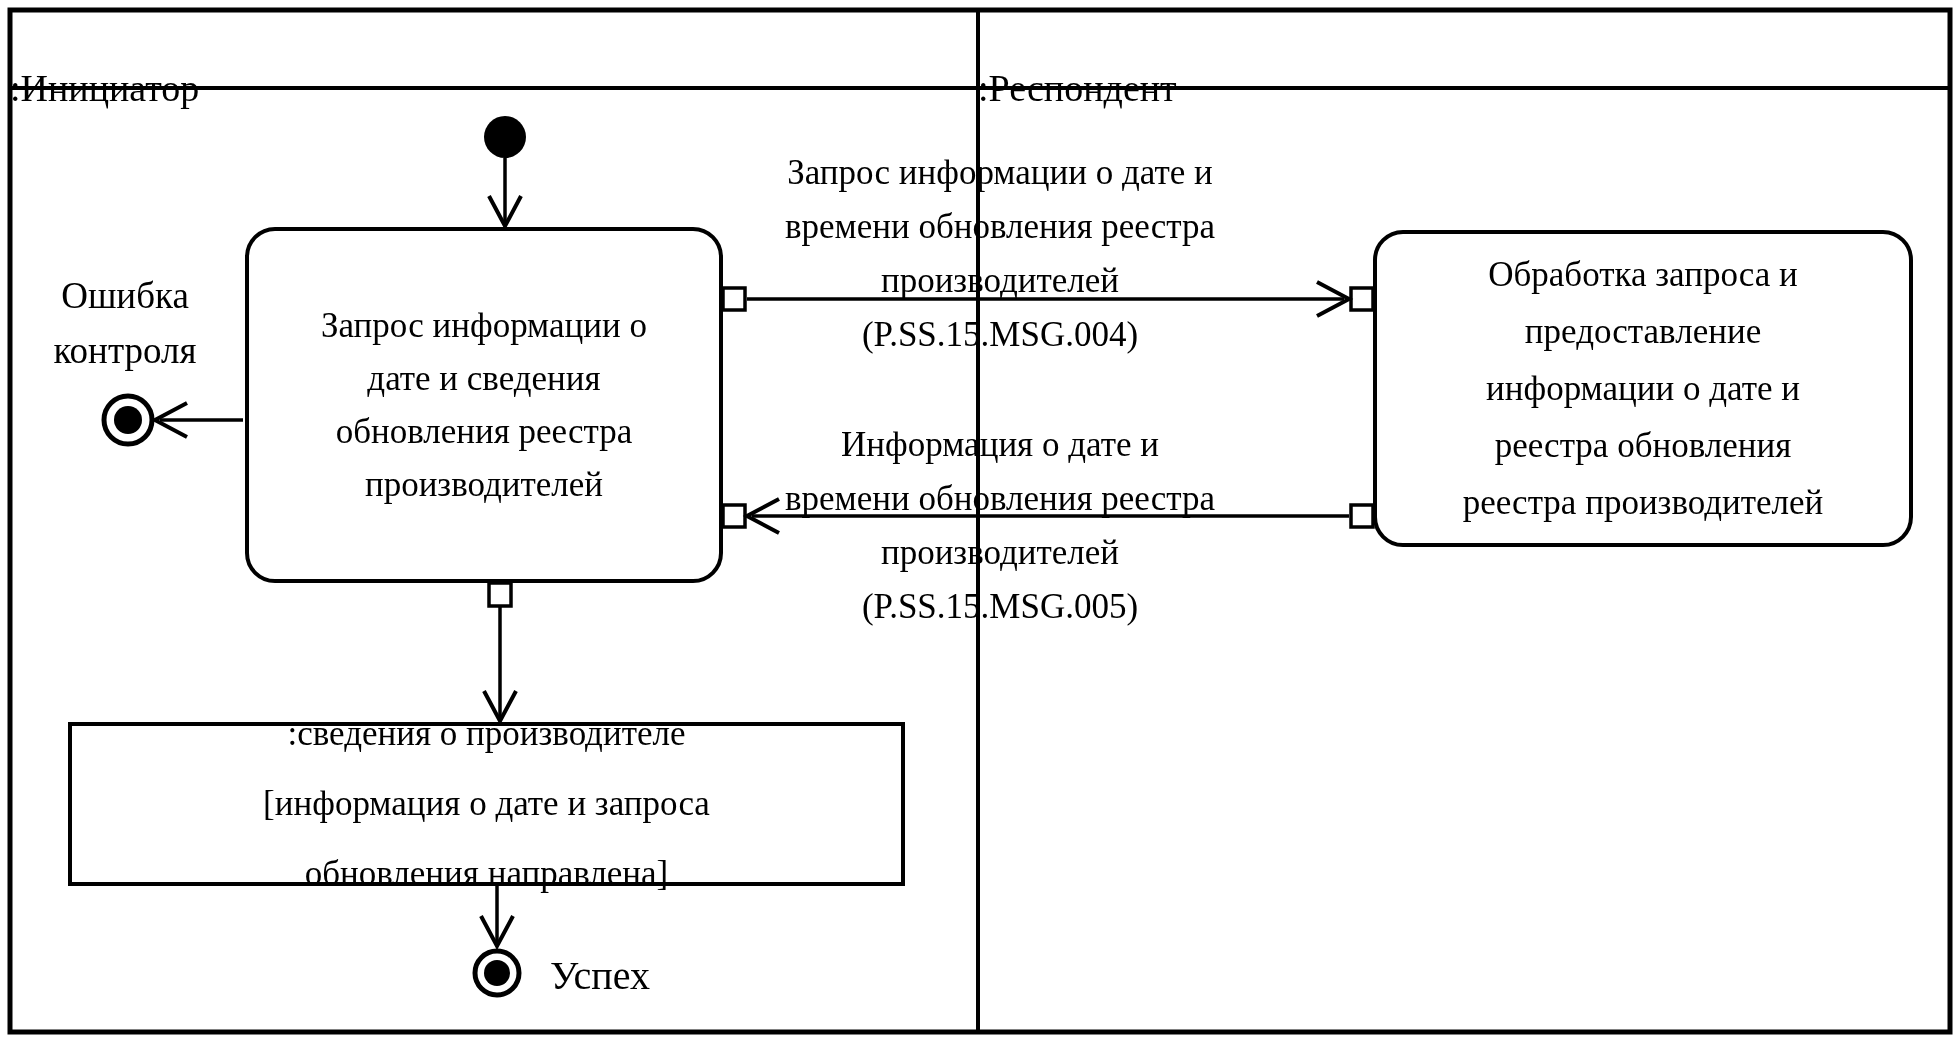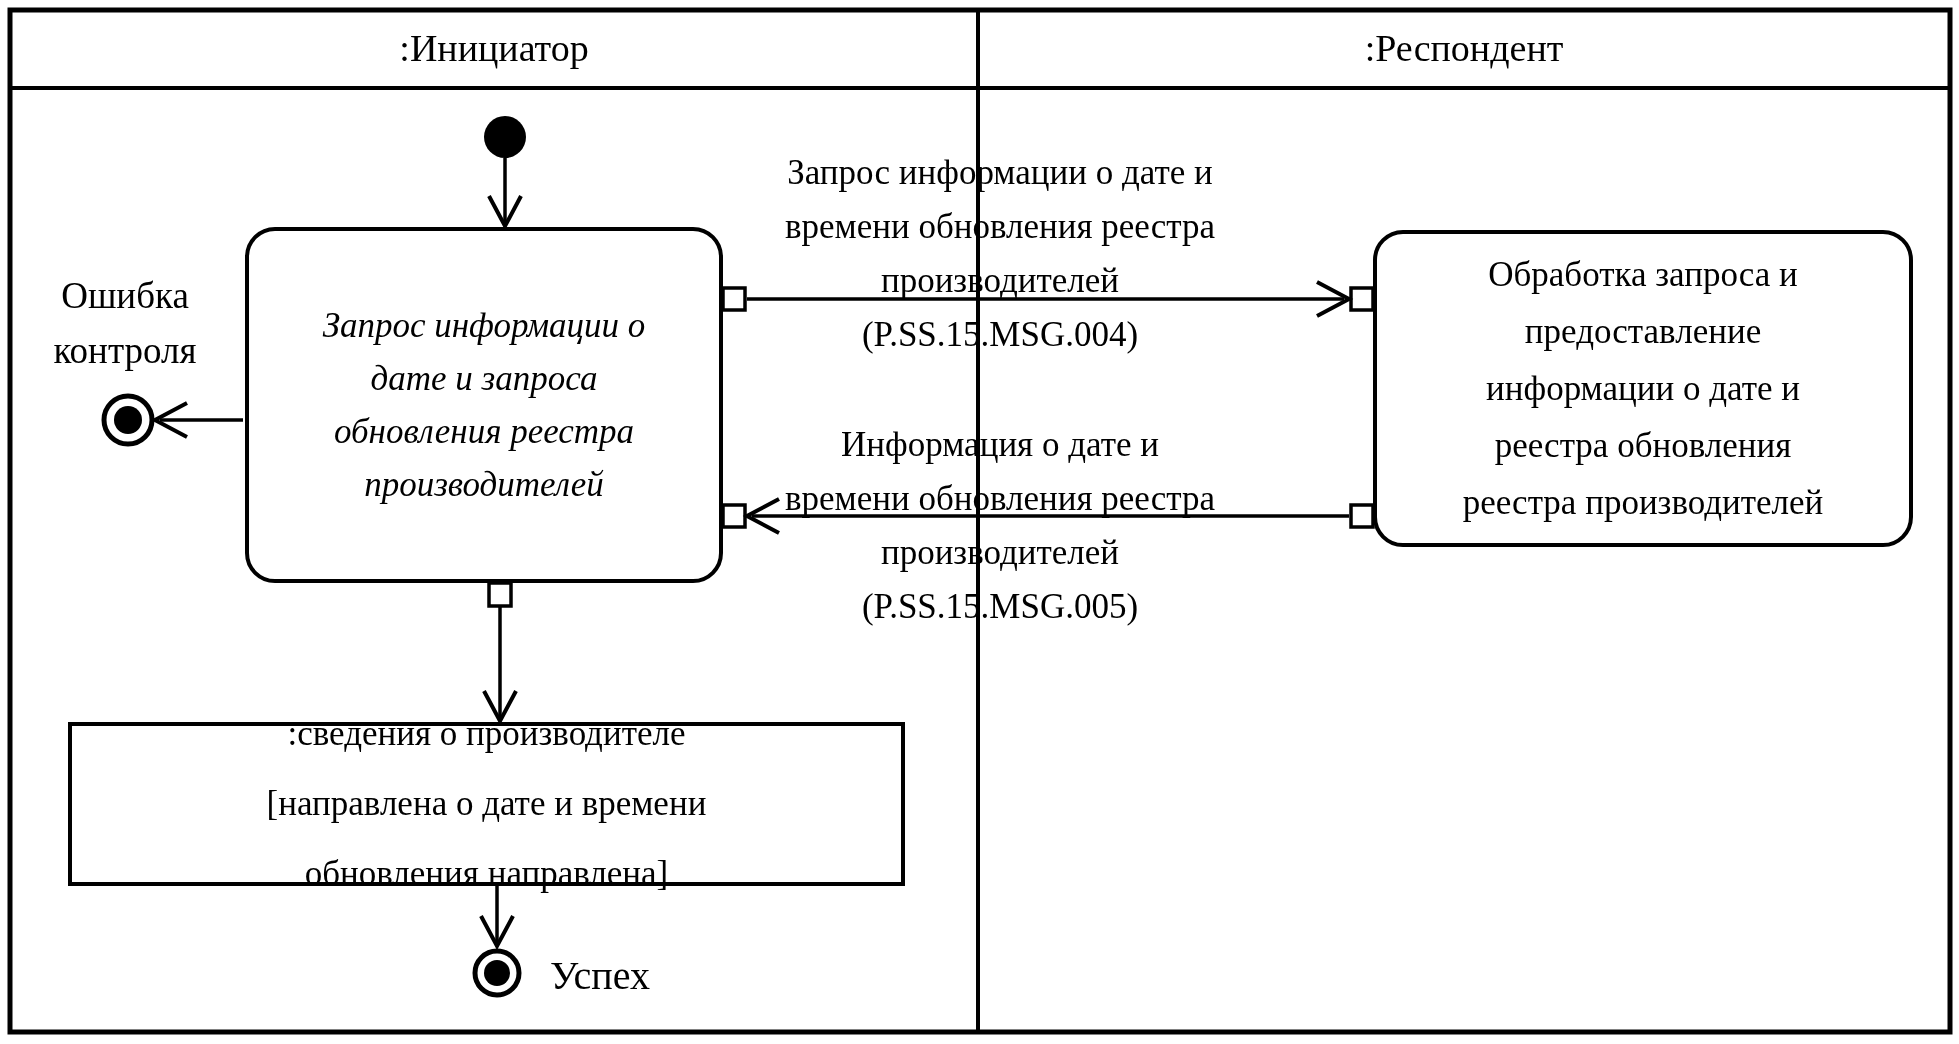--- a/index.html
+++ b/index.html
@@ -15,37 +15,38 @@
   .stroke { stroke:var(--ink); fill:none; }
   .fillink { fill:var(--ink); stroke:none; }
   .pin { fill:var(--paper); stroke:var(--ink); stroke-width:3.5; }
   .abs { position:absolute; }
   .center-lines {
     display:flex; flex-direction:column; justify-content:center;
     text-align:center;
   }
   .center-lines span { display:block; }
   .lane-header {
-    display:flex; align-items:center; justify-content:center;
+    display:flex; align-items:center; 
     font-size:38px;
+    margin-top:40px;
   }
   .action-box {
     border:4px solid var(--ink); border-radius:30px;
     background:var(--paper);
     font-size:35px;
   }
   .object-box {
     border:4px solid var(--ink);
     background:var(--paper);
     font-size:35px; line-height:54px;
   }
   .msg-label { font-size:35px; line-height:54px; }
   .side-label { font-size:37px; line-height:55px; }
   .terminal-label { font-size:40px; }
-  .lh53 { line-height:53px;font-style:italic; }
+  .lh53 { line-height:53px; }
   .lh57 { line-height:57px; }
 </style>
 </head>
 <body>
 
 <div class="stage">
 
   <svg class="layer" viewBox="0 0 1959 1044">
 
     <rect x="10" y="10" width="1940" height="1022" class="stroke" stroke-width="5"></rect>
@@ -87,21 +88,21 @@
 
   <div class="abs lane-header" style="left:10px; top:8px; width:968px; height:80px;">
     <span>:Инициатор</span>
   </div>
   <div class="abs lane-header" style="left:978px; top:8px; width:972px; height:80px;">
     <span>:Респондент</span>
   </div>
 
   <div class="abs action-box center-lines lh53" style="left:245px; top:227px; width:478px; height:356px;">
     <span>Запрос информации о</span>
-    <span>дате и запроса</span>
+    <span>дате и сведения</span>
     <span>обновления реестра</span>
     <span>производителей</span>
   </div>
 
   <div class="abs action-box center-lines lh57" style="left:1373px; top:230px; width:540px; height:317px;">
     <span>Обработка запроса и</span>
     <span>предоставление</span>
     <span>информации о дате и</span>
     <span>реестра обновления</span>
     <span>реестра производителей</span>
@@ -121,21 +122,21 @@
     <span>(P.SS.15.MSG.005)</span>
   </div>
 
   <div class="abs side-label center-lines" style="left:25px; top:268px; width:200px;">
     <span>Ошибка</span>
     <span>контроля</span>
   </div>
 
   <div class="abs object-box center-lines" style="left:68px; top:722px; width:837px; height:164px;gap:16px;">
     <span>:сведения о производителе</span>
-    <span>[направлена о дате и времени</span>
+    <span>[информация о дате и запроса</span>
     <span>обновления направлена]</span>
   </div>
 
   <div class="abs terminal-label" style="left:550px; top:952px;">
     <span>Успех</span>
   </div>
 
 </div>
 
 </body></html>

